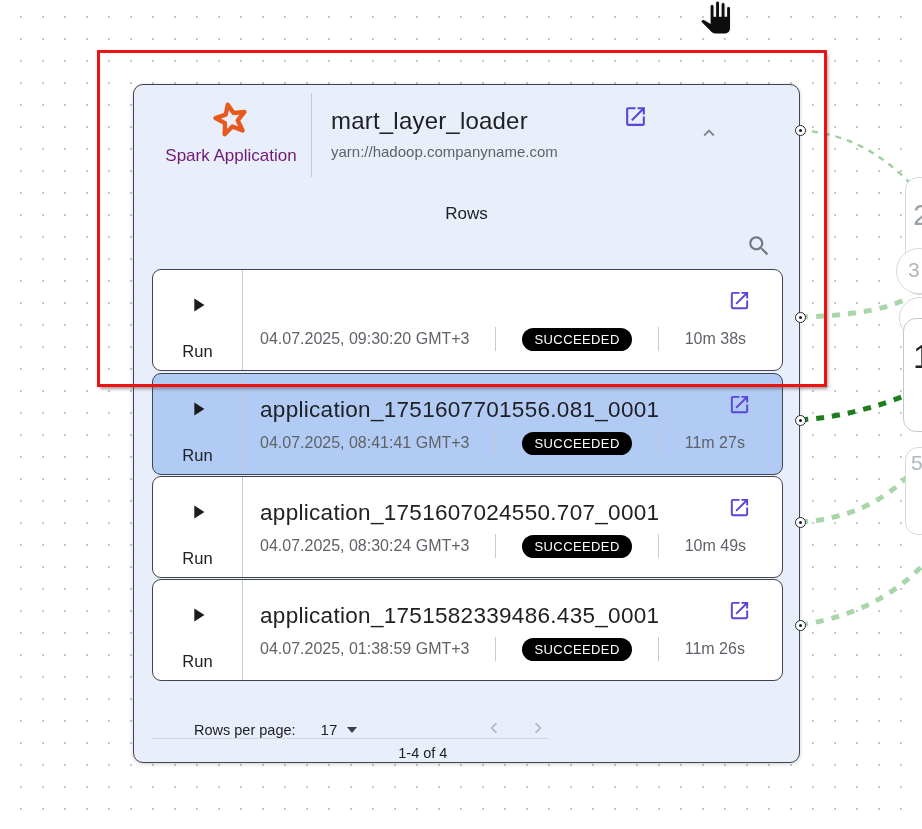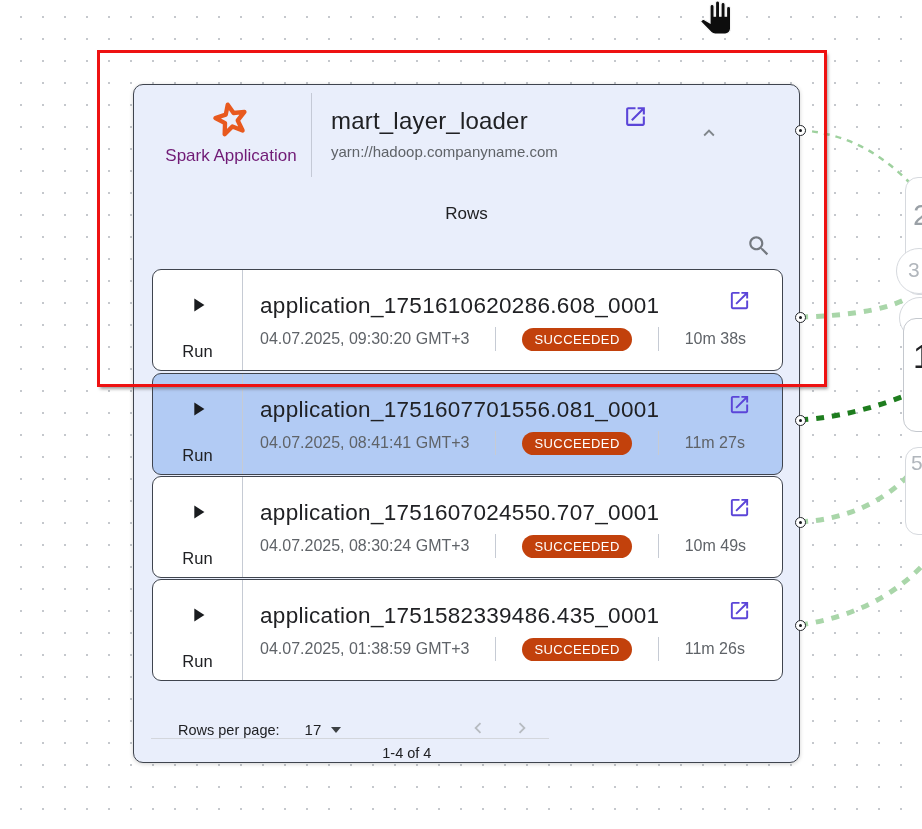--- a/index.html
+++ b/index.html
@@ -39,25 +39,25 @@
   }
   .run-row.selected{background:#b2cbf4;}
   .row-0{top:184px}.row-1{top:288px}.row-2{top:391px}.row-3{top:494px}
   .run-cell{position:absolute;left:0;top:0;width:89px;height:100%;border-right:1px solid #c6cbd4;}
   .play-icon{position:absolute;left:34px;top:24px;}
   .run-label{position:absolute;left:0;top:56px;width:89px;text-align:center;font-size:16.5px;color:#202124;margin-top:16px;}
   .app-title{position:absolute;left:107px;top:23px;font-size:22.5px;color:#202124;letter-spacing:.3px;white-space:nowrap;}
   .meta{position:absolute;left:107px;top:57px;display:flex;align-items:center;gap:26px;}
   .meta-date,.meta-duration{font-size:16px;color:#5f6368;white-space:nowrap;}
   .meta-sep{width:1px;height:24px;background:#c6cbd4;}
-  .status-badge{background:#c2410c;color:#fff;font-size:13px;letter-spacing:.4px;padding:4px 12px;border-radius:12px;}
+  .status-badge{background:#000000;color:#fff;font-size:13px;letter-spacing:.4px;padding:4px 12px;border-radius:12px;}
   .row-extlink{position:absolute;right:31px;top:19px;cursor:pointer;}
   
   .pagination{position:absolute;left:44px;top:613px;display:flex;align-items:center;font-size:14.5px;color:#202124;}
-  .rpp-label{margin-right:25px;}
+  .rpp-label{margin-right:25px;margin-left:16px;}
   .rpp-select{display:flex;align-items:center;cursor:pointer;}
   .rpp-value{font-size:15px;}
   .dd-arrow{width:0;height:0;border-left:5.5px solid transparent;border-right:5.5px solid transparent;border-top:6px solid #3c4043;margin-left:10px;}
   .range-label{margin-left:41px;margin-top:47px;}
   .page-prev{margin-left:36px;cursor:default;}
   .page-next{margin-left:22px;cursor:default;}
   .pagination-divider{position:absolute;left:17px;top:653px;width:398px;height:1px;background:#d3d6dc;}
   
   .port{position:absolute;width:11px;height:11px;box-sizing:border-box;border-radius:50%;
     background:#fff;border:1.2px solid #23262b;z-index:30;}
@@ -142,21 +142,20 @@
         </svg>
     </span>
 
     <div class="run-row row-0">
       <div class="run-cell">
         <svg class="play-icon" width="22" height="22" viewBox="0 0 24 24">
             <path fill="#1a1c1f" d="M8 5v14l11-7z"></path>
           </svg>
         <div class="run-label">Run</div>
       </div>
-      <div class="app-title">application_1751610620286.608_0001</div>
       <div class="meta">
         <span class="meta-date">04.07.2025, 09:30:20 GMT+3</span>
         <span class="meta-sep"></span>
         <span class="status-badge">SUCCEEDED</span>
         <span class="meta-sep"></span>
         <span class="meta-duration">10m 38s</span>
       </div>
       <span class="row-extlink">
         <svg width="23" height="23" viewBox="0 0 24 24">
             <path fill="#5b45d8" d="M19 19H5V5h7V3H5c-1.11 0-2 .9-2 2v14c0 1.1.89 2 2 2h14c1.1 0 2-.9 2-2v-7h-2v7zM14 3v2h3.59l-9.83 9.83 1.41 1.41L19 6.41V10h2V3h-7z"></path>

